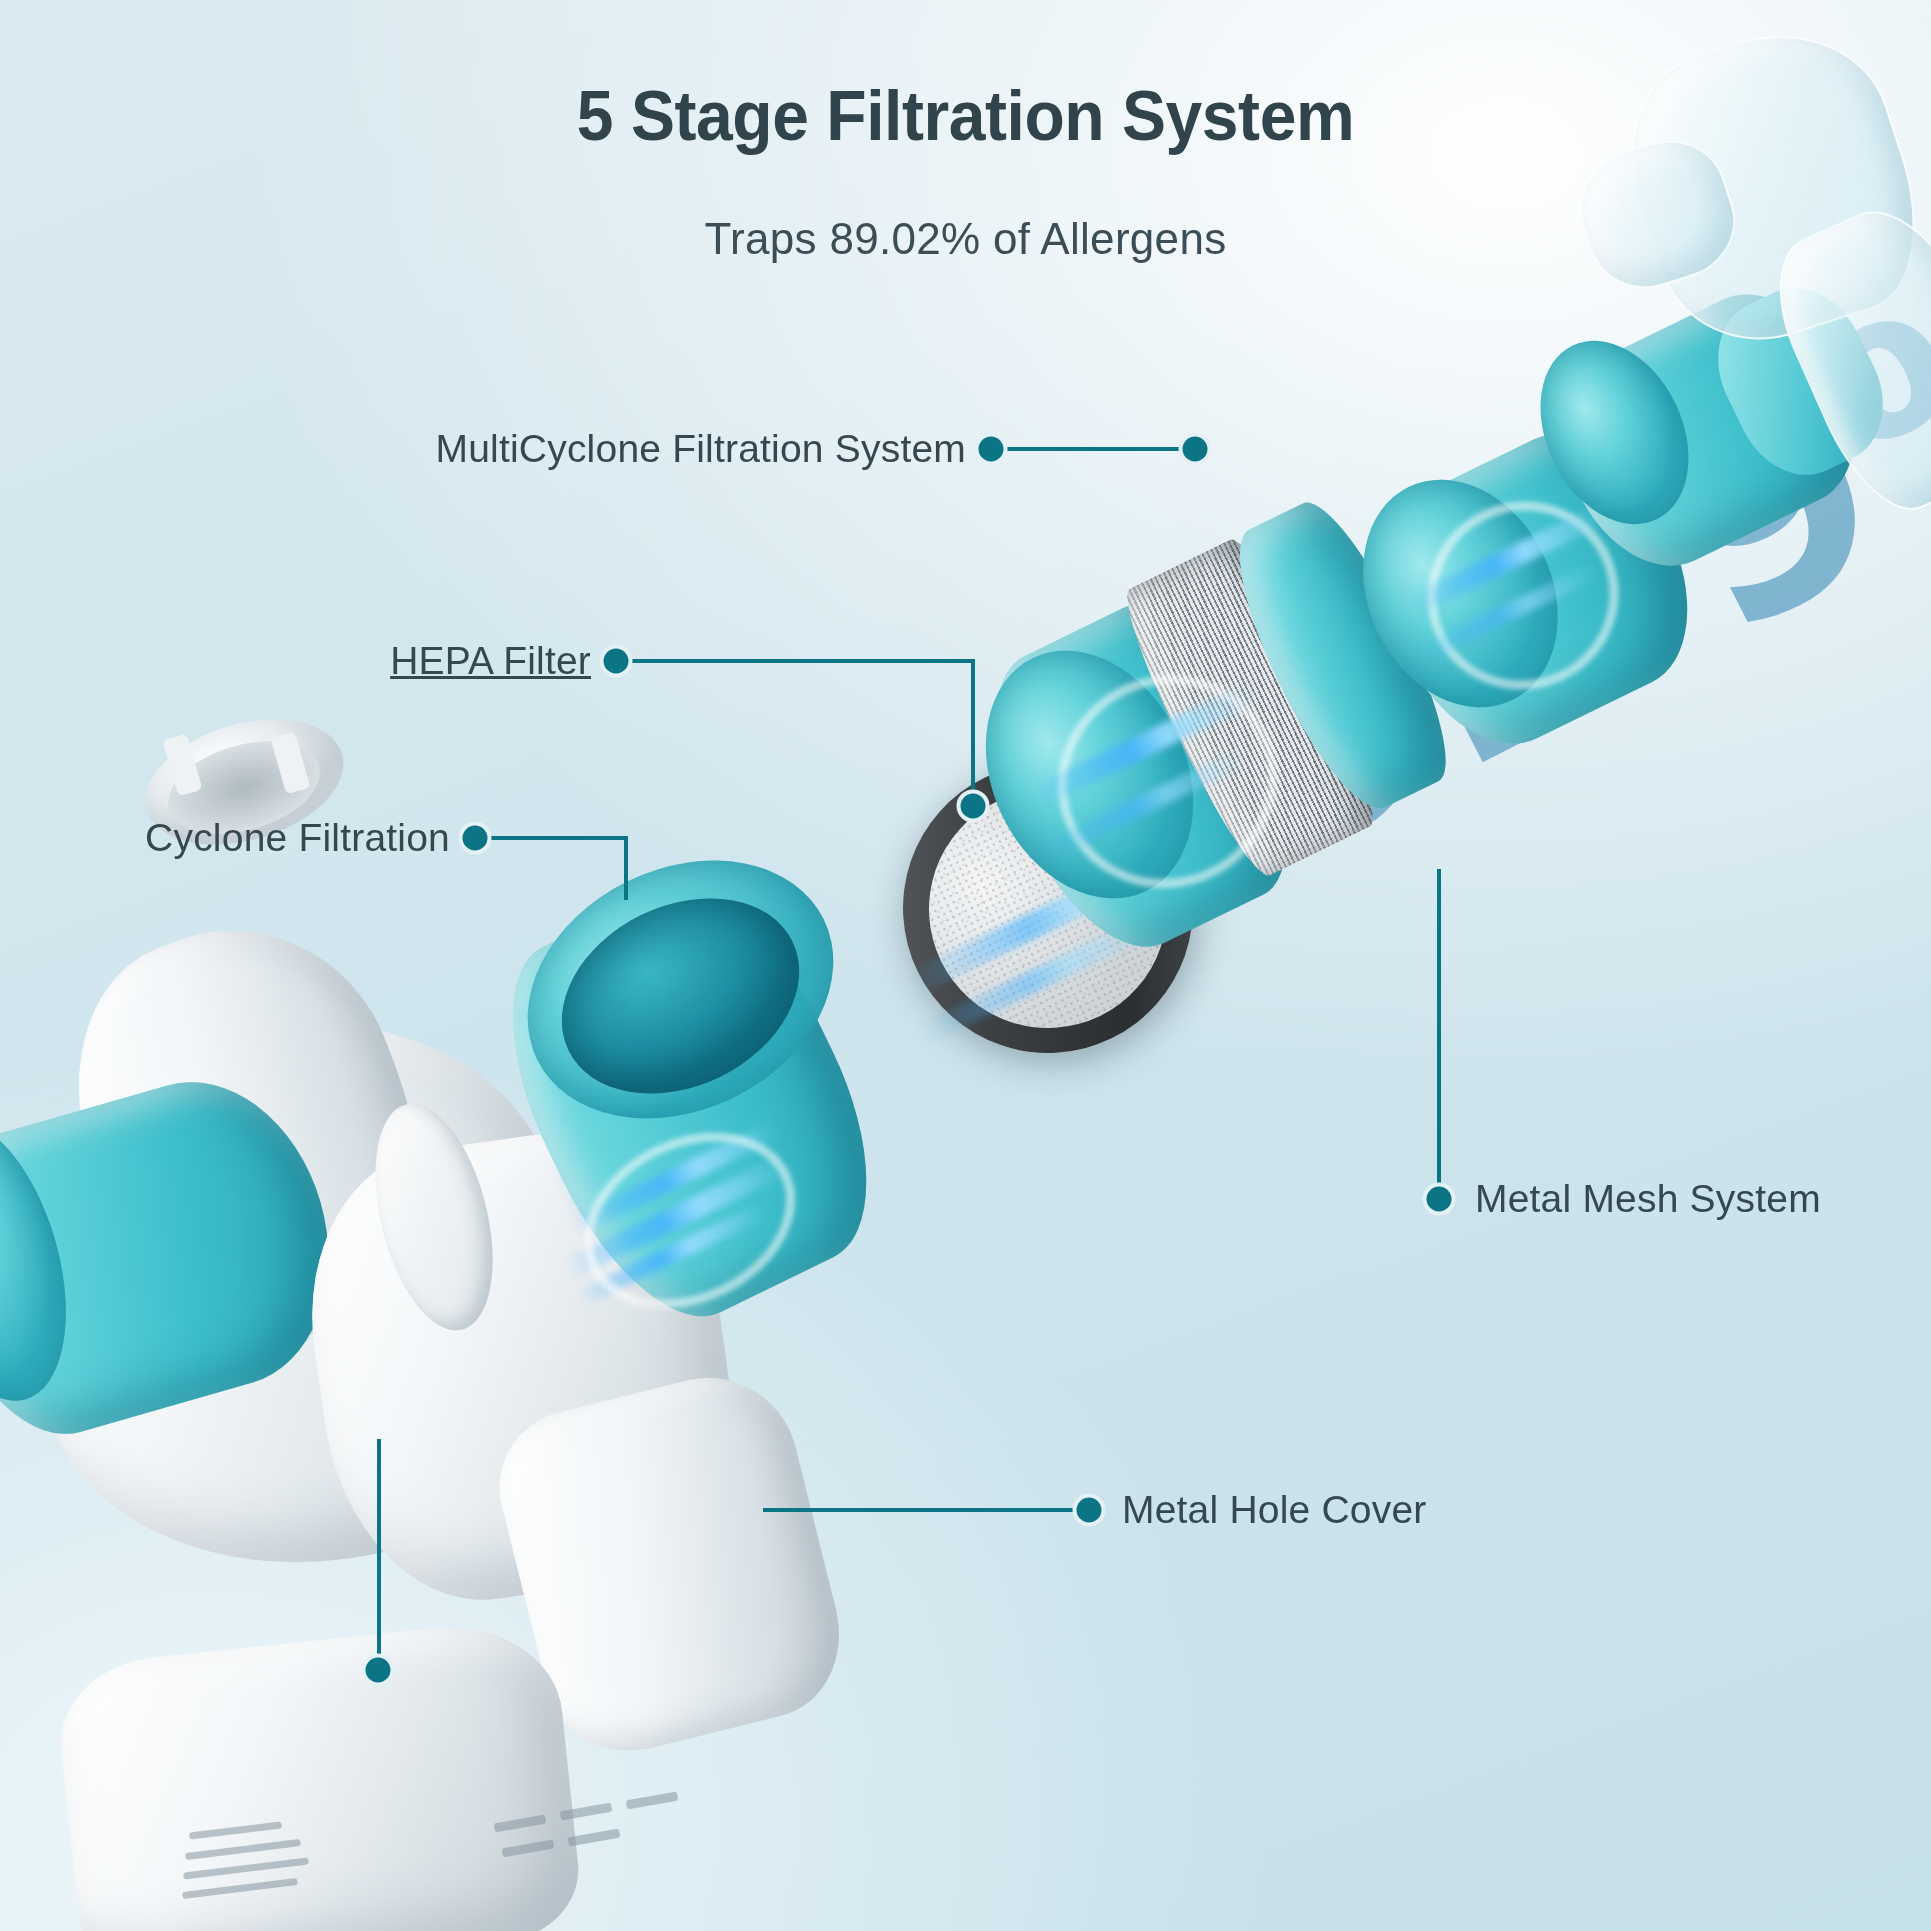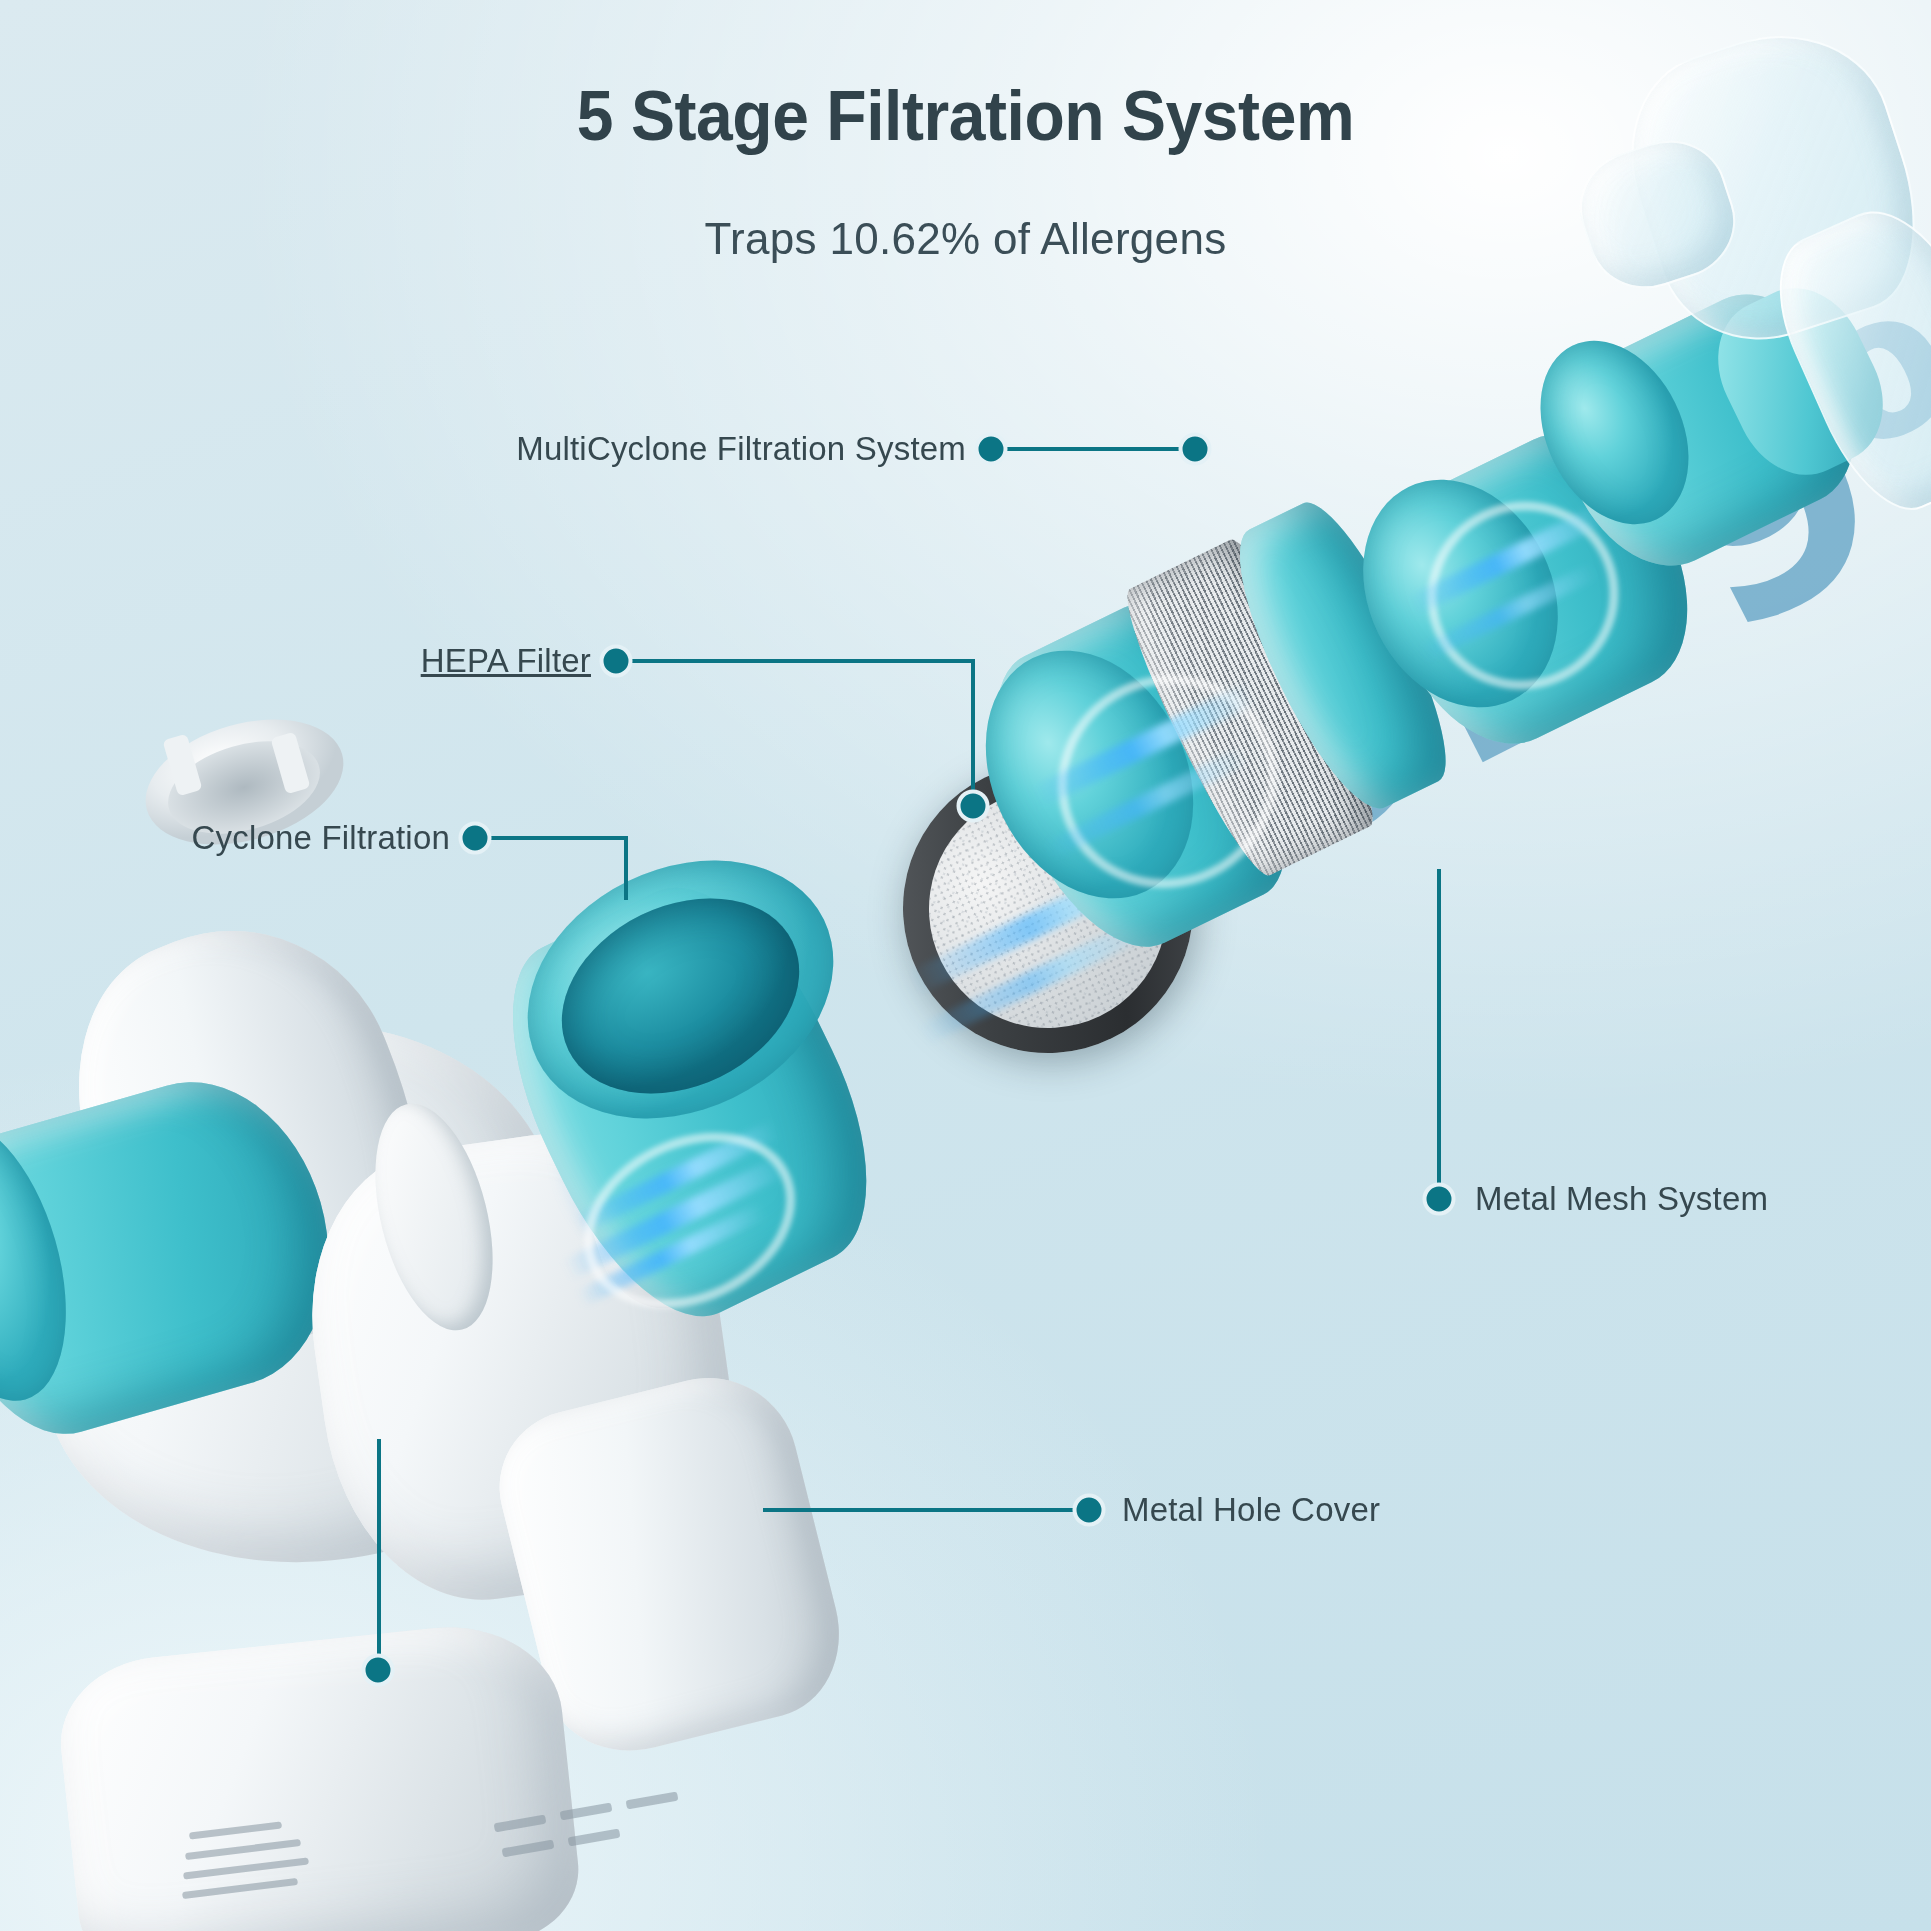--- a/index.html
+++ b/index.html
@@ -34,21 +34,21 @@
   .watermark{
     position:absolute;left:985px;top:714px;
     font-size:290px;font-weight:bold;color:#5a9ec2;opacity:0.72;
     transform:rotate(-27deg);transform-origin:left top;
     letter-spacing:-5.8px;white-space:nowrap;
     font-family:"DejaVu Sans","Liberation Sans",sans-serif;
   }
 
   
   .label{
-    position:absolute;font-size:33px;color:#36484f;white-space:nowrap;
+    position:absolute;font-size:39px;color:#36484f;white-space:nowrap;
     letter-spacing:0.2px;
   }
   .label.right{transform:translateY(-50%);}
   .label.left{transform:translate(-100%,-50%);}
 
   
   .conn-line{position:absolute;background:#0b7585;}
   .conn-h{height:3.9px;}
   .conn-v{width:3.9px;}
   .dot{
@@ -238,21 +238,21 @@
 
     <div>
       <div class="clear-piece" style="left:1641px;top:39px;width:261px;height:290px;border-radius:36% 46% 28% 40%/40% 36% 46% 34%;transform:rotate(-18deg);"></div>
       <div class="clear-piece" style="left:1806px;top:212px;width:174px;height:290px;border-radius:30% 36% 40% 30%/34% 40% 34% 40%;transform:rotate(-24deg);"></div>
       <div class="clear-piece" style="left:1583px;top:145px;width:145px;height:135px;border-radius:40%;transform:rotate(-18deg);opacity:0.9;"></div>
     </div>
 
   </div>
 
   <div class="title">5 Stage Filtration System</div>
-  <div class="subtitle">Traps 10.62% of Allergens</div>
+  <div class="subtitle">Traps 89.02% of Allergens</div>
 
   <div>
     <div class="label left" style="left:966px;top:449px;">MultiCyclone Filtration System</div>
     <div class="conn-line conn-h" style="left:991px;top:447px;width:205px;"></div>
     <div class="dot" style="left:991px;top:449px;"></div>
     <div class="dot" style="left:1195px;top:449px;"></div>
   </div>
 
   <div>
     <div class="label left" style="left:591px;top:661px;text-decoration:underline;">HEPA Filter</div>

